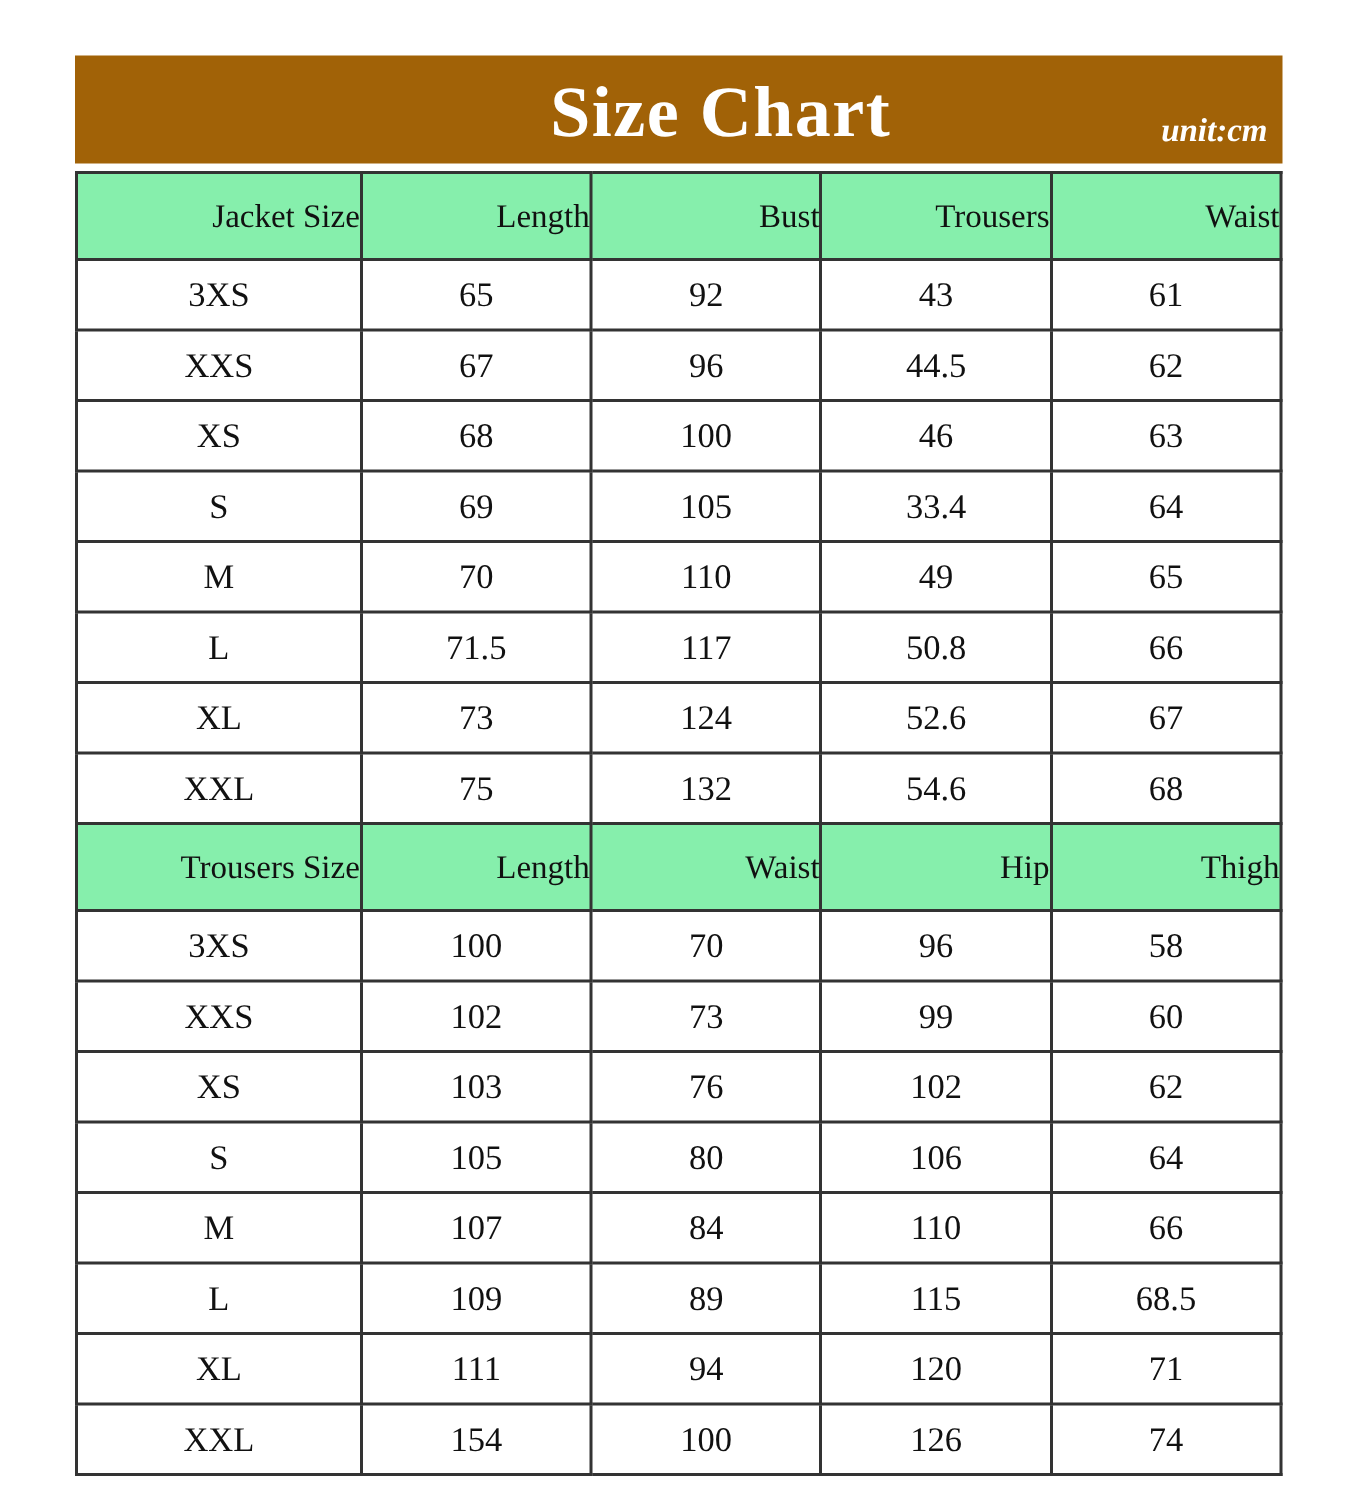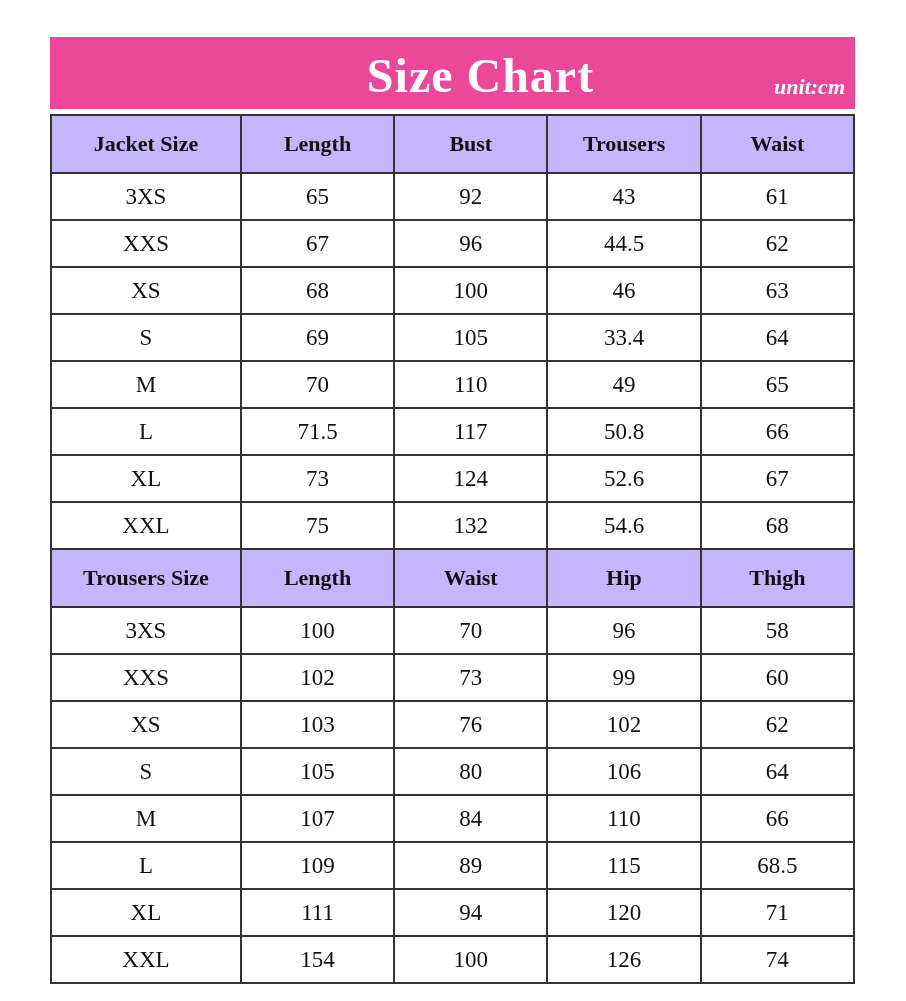--- a/index.html
+++ b/index.html
@@ -15,21 +15,21 @@
   }
   .chart-container {
     position: absolute;
     left: 50px;
     top: 37px;
     width: 805px;
   }
   .title-bar {
     position: relative;
     height: 72px;
-    background: #ec4899;
+    background: #a16207;
     margin-bottom: 5px;
   }
   .chart-title {
     position: absolute;
     top: 50%;
     left: calc(50% + 28px);
     transform: translate(-50%, -46%);
     color: #ffffff;
     font-size: 48px;
     font-weight: bold;
@@ -52,24 +52,25 @@
   }
   table.size-table th,
   table.size-table td {
     border: 2px solid #333333;
     text-align: center;
     vertical-align: middle;
     color: #111111;
     padding: 0;
   }
   table.size-table th {
-    background: #c4b5fd;
+    background: #86efac;
     height: 56px;
     font-size: 22px;
-    font-weight: bold;
+    font-weight: normal;
+    text-align: right;
   }
   table.size-table td {
     background: #ffffff;
     height: 45px;
     font-size: 23px;
     font-weight: normal;
   }
   table.size-table th:first-child,
   table.size-table td:first-child {
     width: 23.4%;

